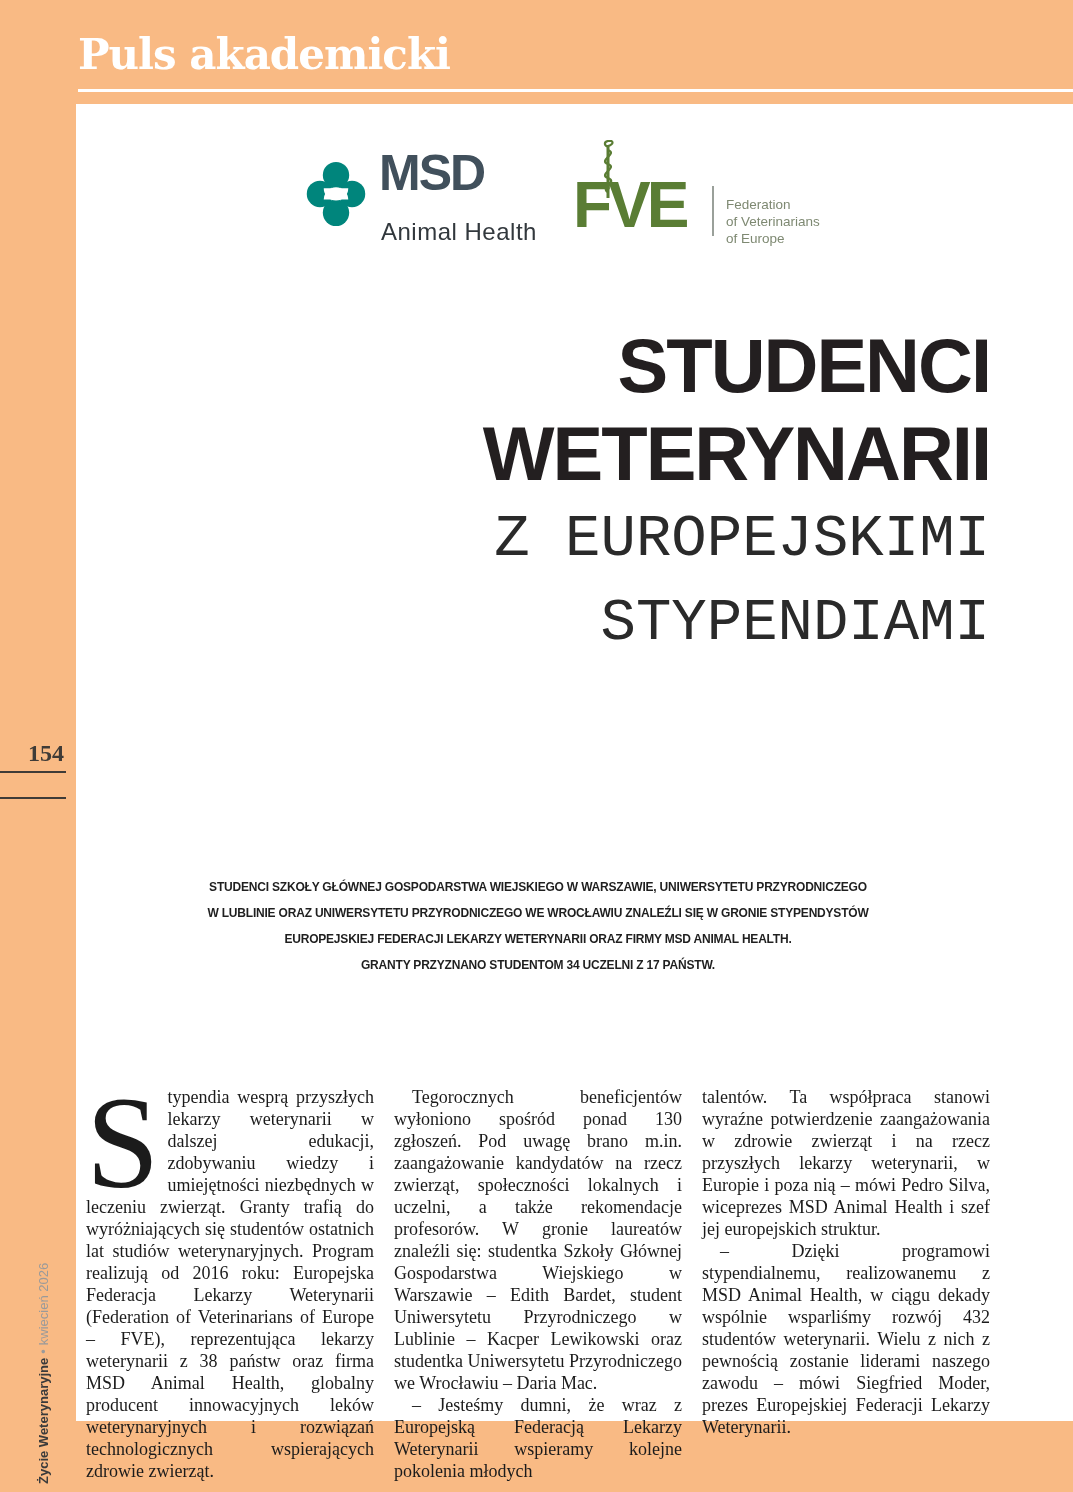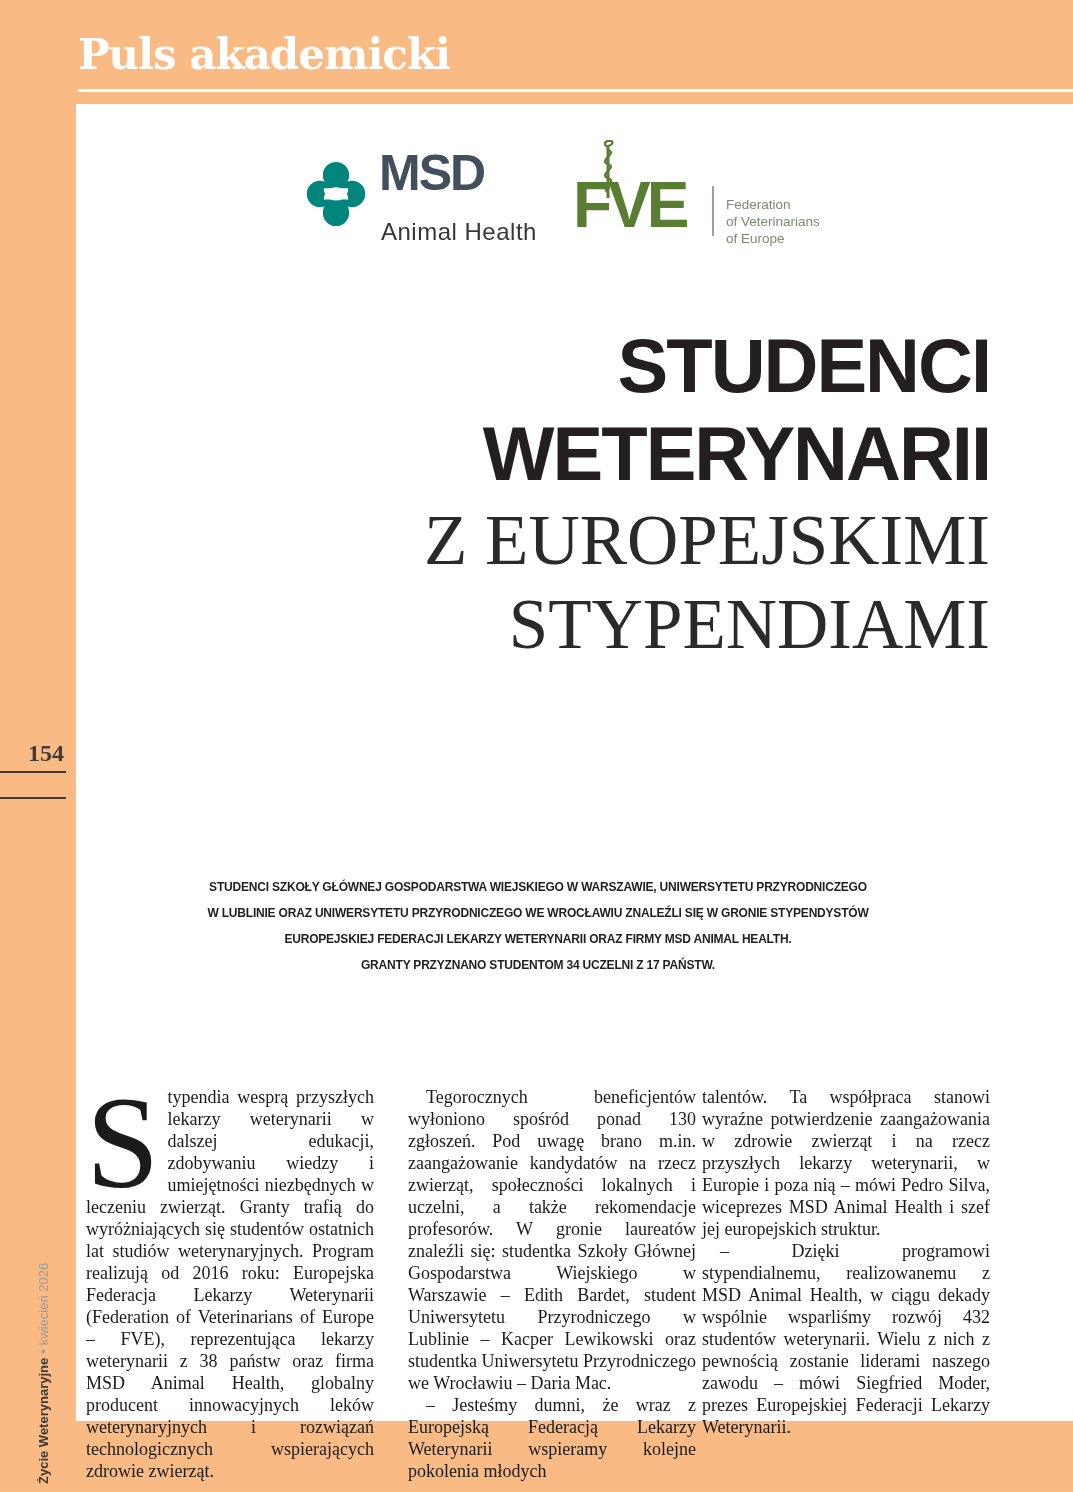--- a/index.html
+++ b/index.html
@@ -60,40 +60,40 @@
     position:absolute;left:166px;top:44px;
     font-family:"Liberation Sans", sans-serif;font-size:13.5px;line-height:17px;color:#7e8972;margin-top:12px;
   }
   
   .title-block{
     position:absolute;left:86px;top:322px;width:904px;text-align:right;
     color:#231f20;font-family:"Liberation Sans", sans-serif;
   }
   .title-bold{font-weight:700;font-size:76px;line-height:88px;letter-spacing:-2px;}
   .title-light{
-    font-weight:200;font-size:71px;line-height:84px;letter-spacing:0;
-    font-family:Liberation Serif, serif;color:#2a2a2a;
+    font-weight:200;font-size:59px;line-height:84px;letter-spacing:0;
+    font-family:Liberation Mono, monospace;color:#2a2a2a;
   }
   
   .lead{
     position:absolute;left:86px;top:874px;width:904px;text-align:center;
     font-family:"Liberation Sans", sans-serif;font-weight:700;font-size:12px;line-height:26px;
     color:#1f1f1f;letter-spacing:-0.2px;
   }
   .lead div{white-space:nowrap;}
   
   .col{
     position:absolute;top:1086px;width:288px;
     font-family:"Liberation Serif", serif;font-size:18px;line-height:22px;color:#1b1b1b;
     text-align:justify;
   }
   .col p{margin:0;}
   .col p.indent{text-indent:18px;}
   .col-1{left:86px;}
-  .col-2{left:394px;margin-left:14px;}
+  .col-2{left:394px;}
   .col-3{left:702px;}
   .dropcap{
     float:left;font-size:132px;line-height:0.74;
     padding:8px 8px 0 0;color:#1b1b1b;font-family:"Liberation Serif", serif;
   }
 </style>
 </head>
 <body>
 
 <div class="white-panel"></div>

